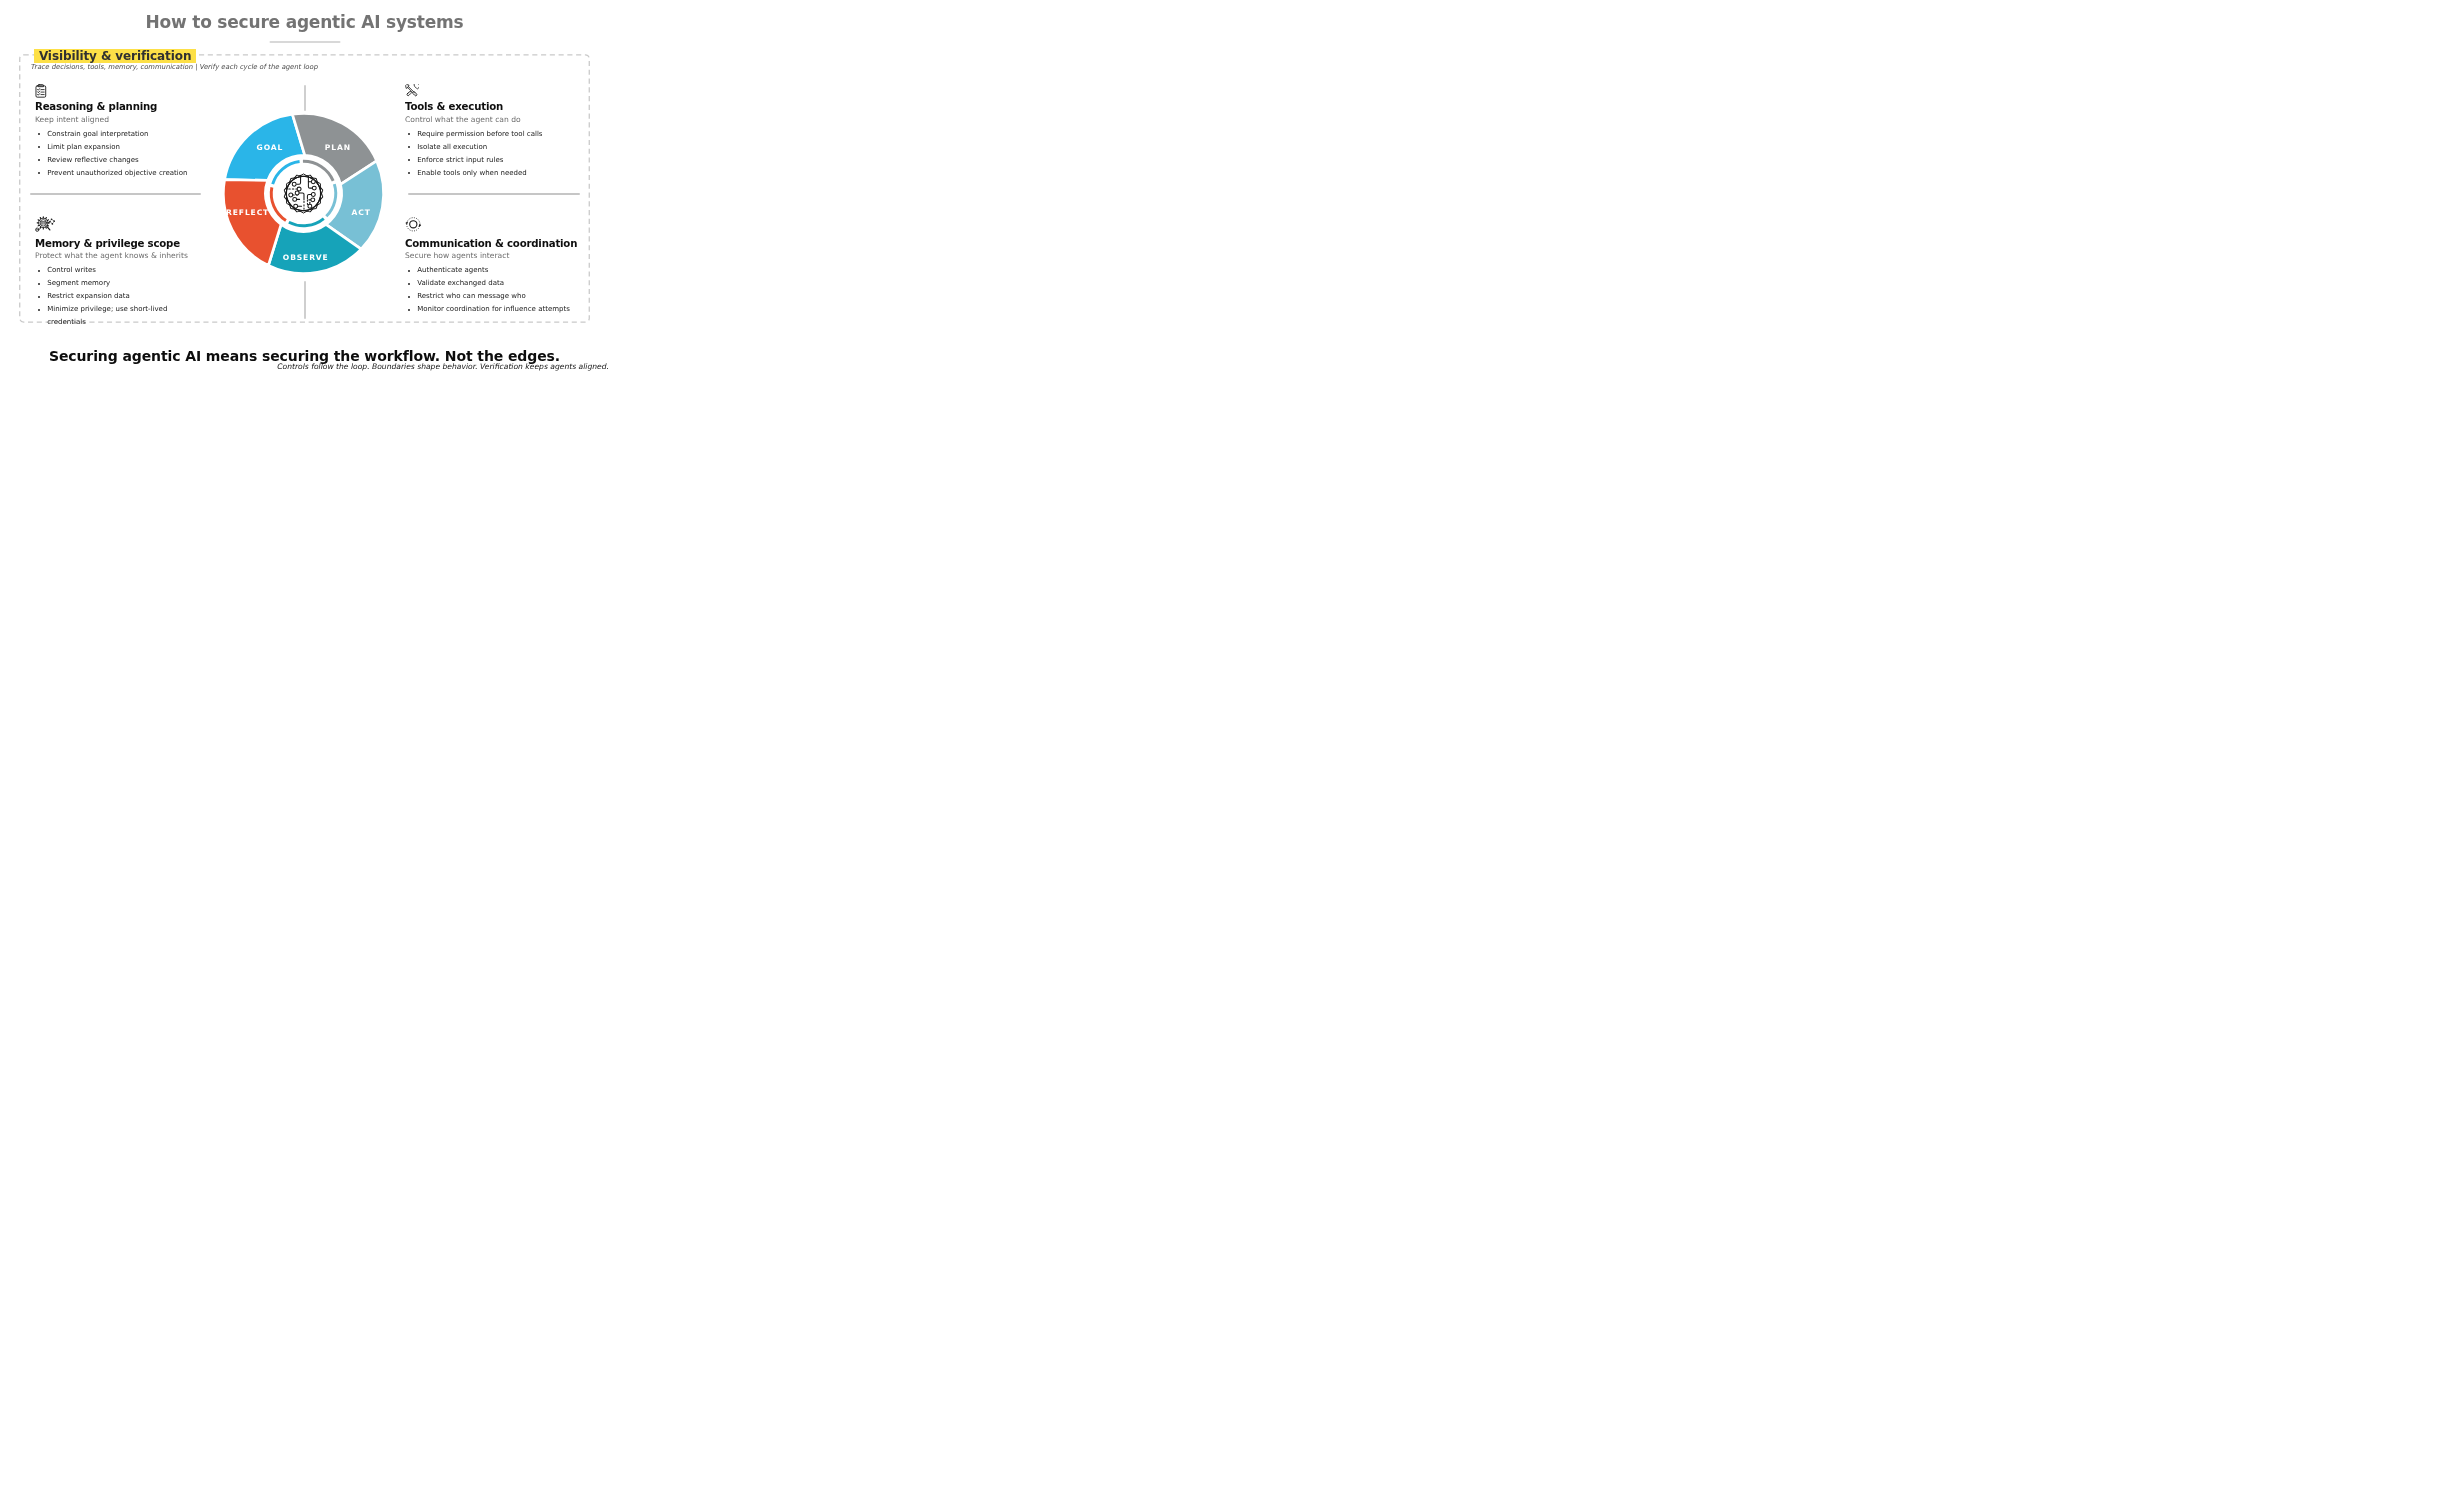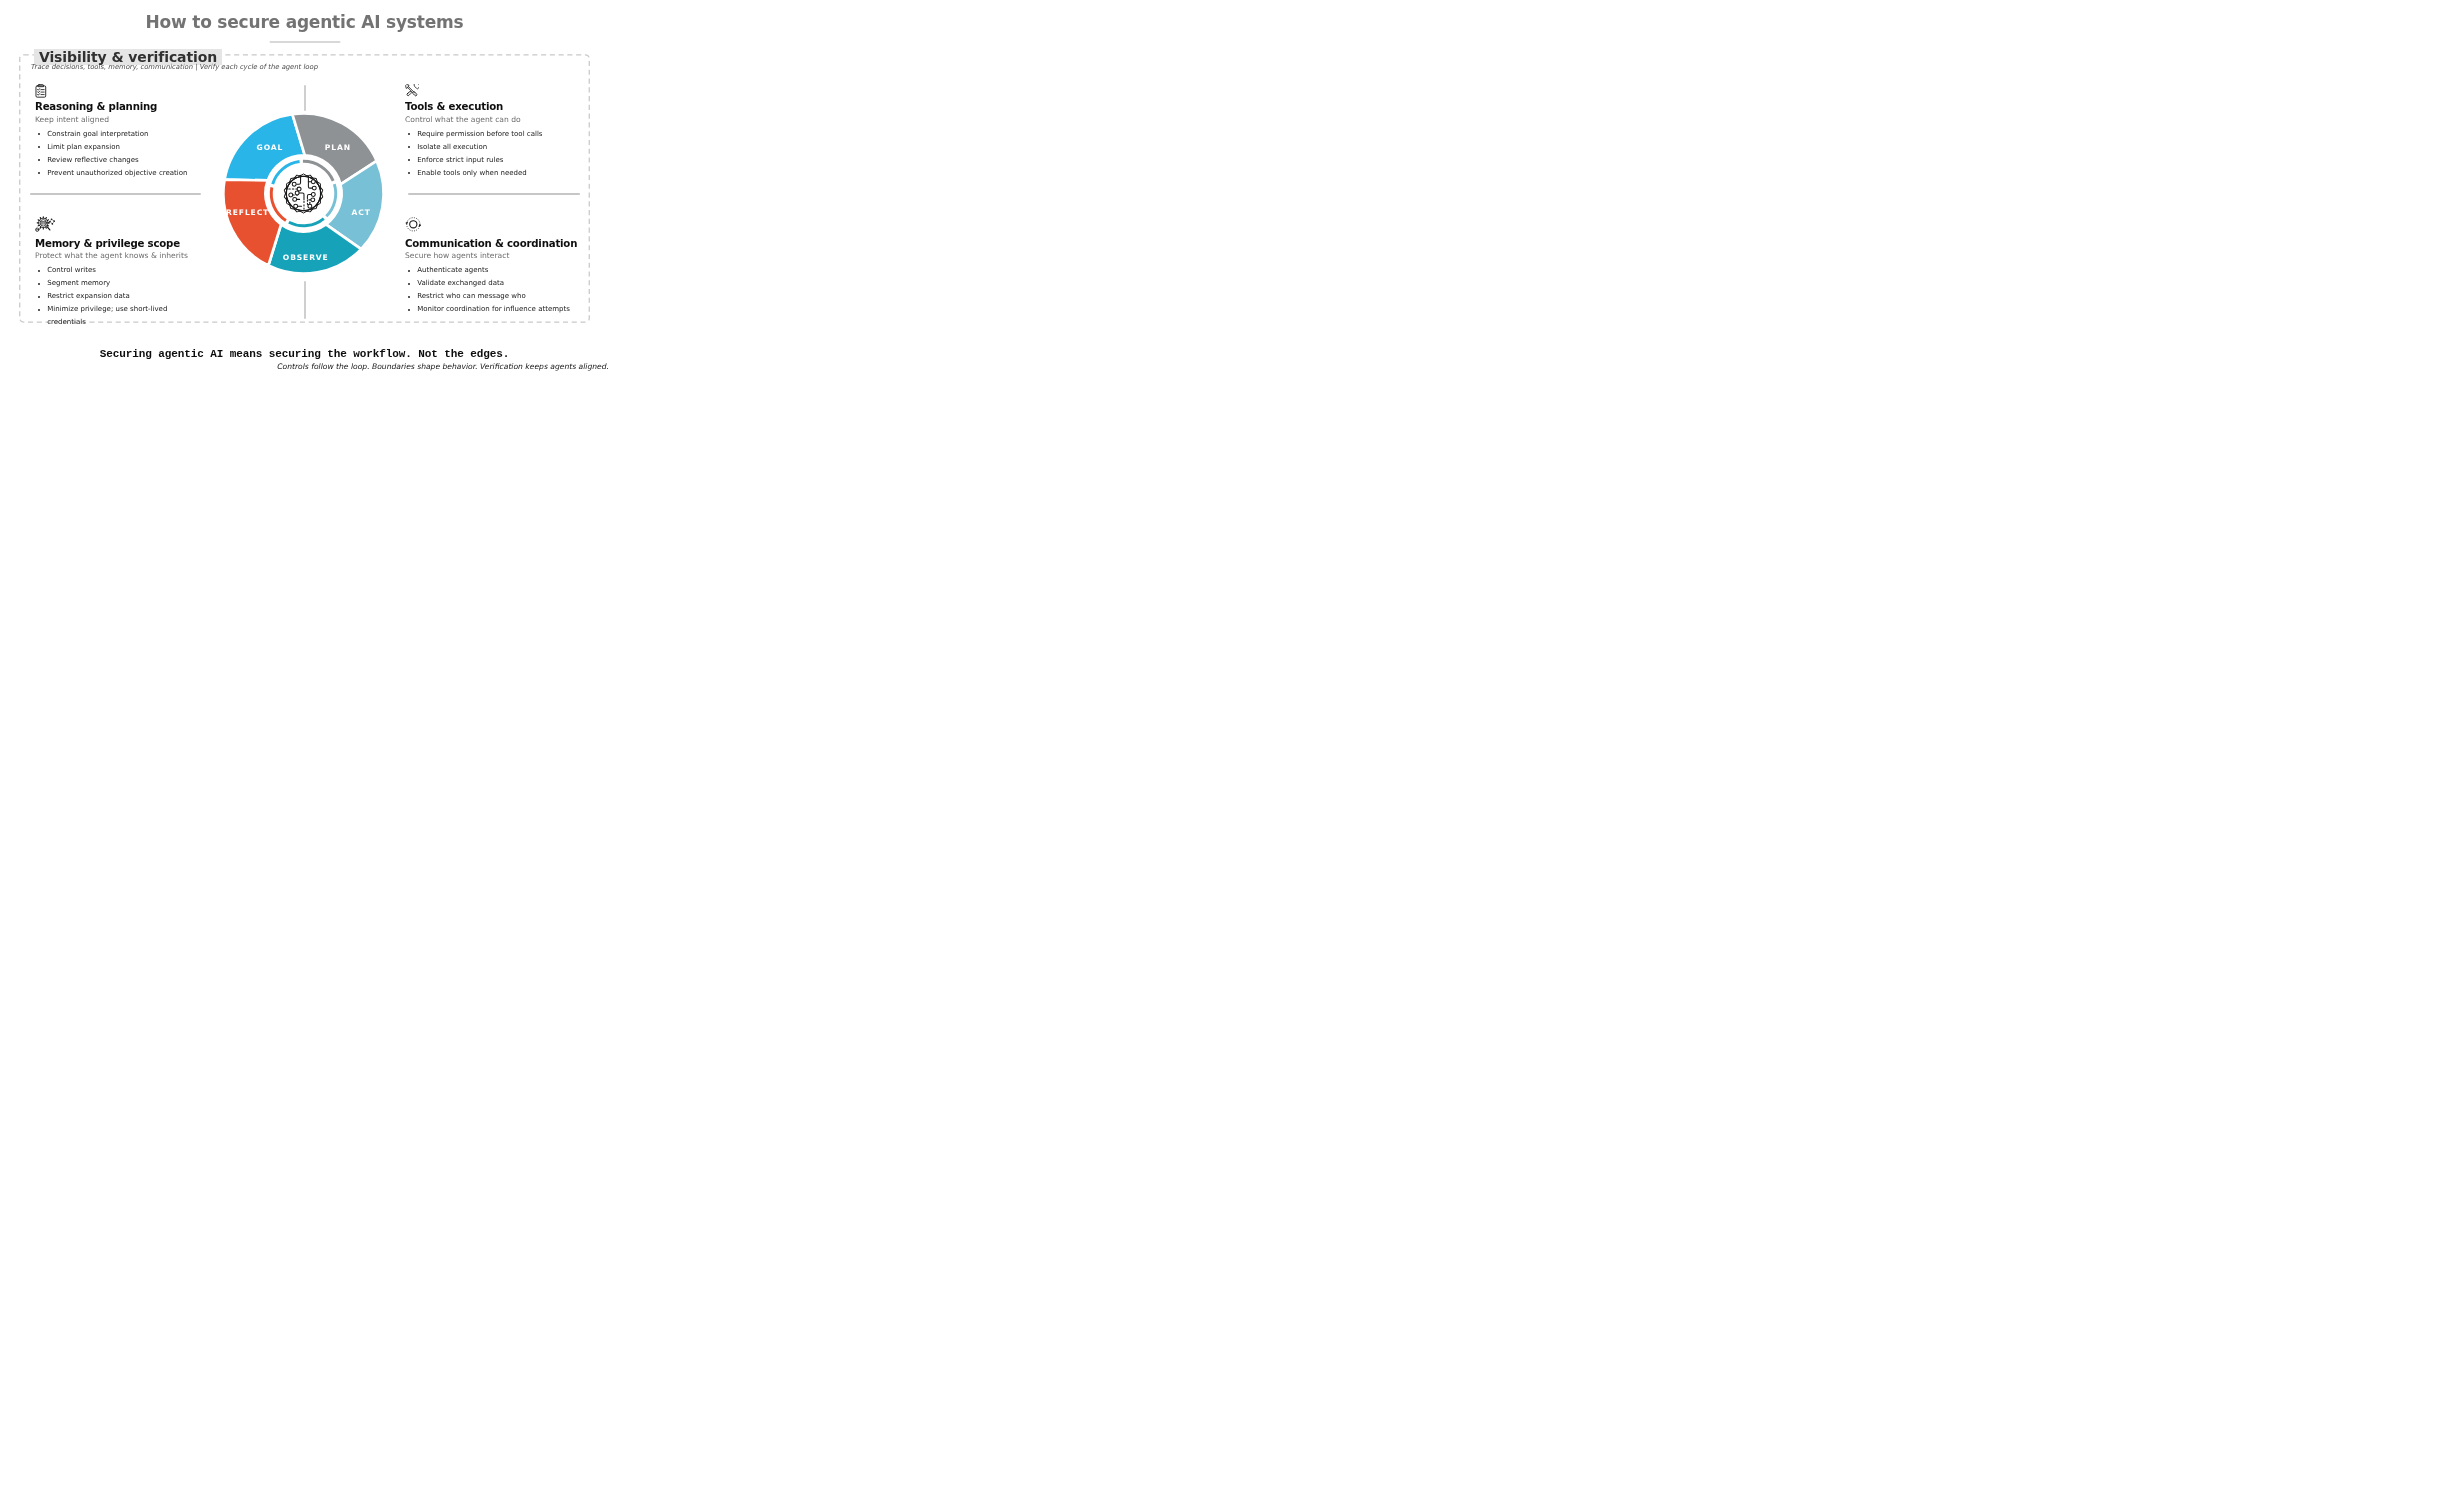--- a/index.html
+++ b/index.html
@@ -5,22 +5,22 @@
   html,body{margin:0;padding:0;background:#fff;}
   .page{position:relative;width:609px;height:377px;background:#fff;overflow:hidden;
         font-family:"DejaVu Sans","Liberation Sans",sans-serif;color:#111;}
   
   .title{position:absolute;top:11.7px;left:0;width:100%;text-align:center;
          font-size:17px;font-weight:800;letter-spacing:-0.2px;color:#737373;}
   .title-divider{position:absolute;top:41px;left:50%;transform:translateX(-50%);
          width:71px;height:2px;background:#d8d8d8;border-radius:1px;}
   
   .dash-box{position:absolute;left:19px;top:54px;width:571px;height:269px;}
-  .vv-label{position:absolute;left:34px;top:49px;background:#e5e5e5;padding:0 4.9px;
-         font-size:14px;font-weight:800;color:#303030;letter-spacing:-0.1px;}
+  .vv-label{position:absolute;left:34px;top:49px;background:#fde047;padding:0 4.9px;
+         font-size:12px;font-weight:800;color:#303030;letter-spacing:-0.1px;}
   .vv-sub{position:absolute;left:31px;top:63px;font-size:6.8px;font-style:italic;color:#4c4c4c;}
   
   .quad{position:absolute;}
   .q-tl{left:35px;top:84px;width:168px;}
   .q-tr{left:405px;top:84px;width:181px;}
   .q-bl{left:35px;top:216px;width:171px;}
   .q-br{left:405px;top:216px;width:181px;}
   .q-icon{position:absolute;left:0;top:0;}
   .q-tl .q-body,.q-tr .q-body{padding-top:17px;}
   .q-bl .q-body,.q-br .q-body{padding-top:21.5px;}
@@ -36,21 +36,21 @@
   .sep-right{left:408px;top:193px;width:172px;}
   .vline{position:absolute;left:304px;width:1.5px;background:#cfcfcf;border-radius:1px;}
   .vline-top{top:85px;height:26px;}
   .vline-bottom{top:281px;height:38px;}
   
   .loop-svg{position:absolute;left:218px;top:108px;width:171px;height:171px;}
   .loop-svg text{font-family:"DejaVu Sans","Liberation Sans",sans-serif;}
   .center-icon{position:absolute;left:280px;top:170px;width:47px;height:47px;}
   
   .footer-bold{position:absolute;top:348px;left:0;width:100%;text-align:center;
-         font-size:11px;font-weight:800;letter-spacing:-0.1px;color:#0d0d0d;font-family:Liberation Mono, monospace;}
+         font-size:14px;font-weight:800;letter-spacing:-0.1px;color:#0d0d0d;}
   .footer-italic{position:absolute;top:362px;left:0;width:100%;text-align:right;
          font-size:7.6px;font-style:italic;color:#151515;}
   .ico{stroke:#141414;fill:none;stroke-linecap:round;stroke-linejoin:round;}
 </style>
 </head>
 <body>
 
 <div class="page">
 
   <div class="title">How to secure agentic AI systems</div>

